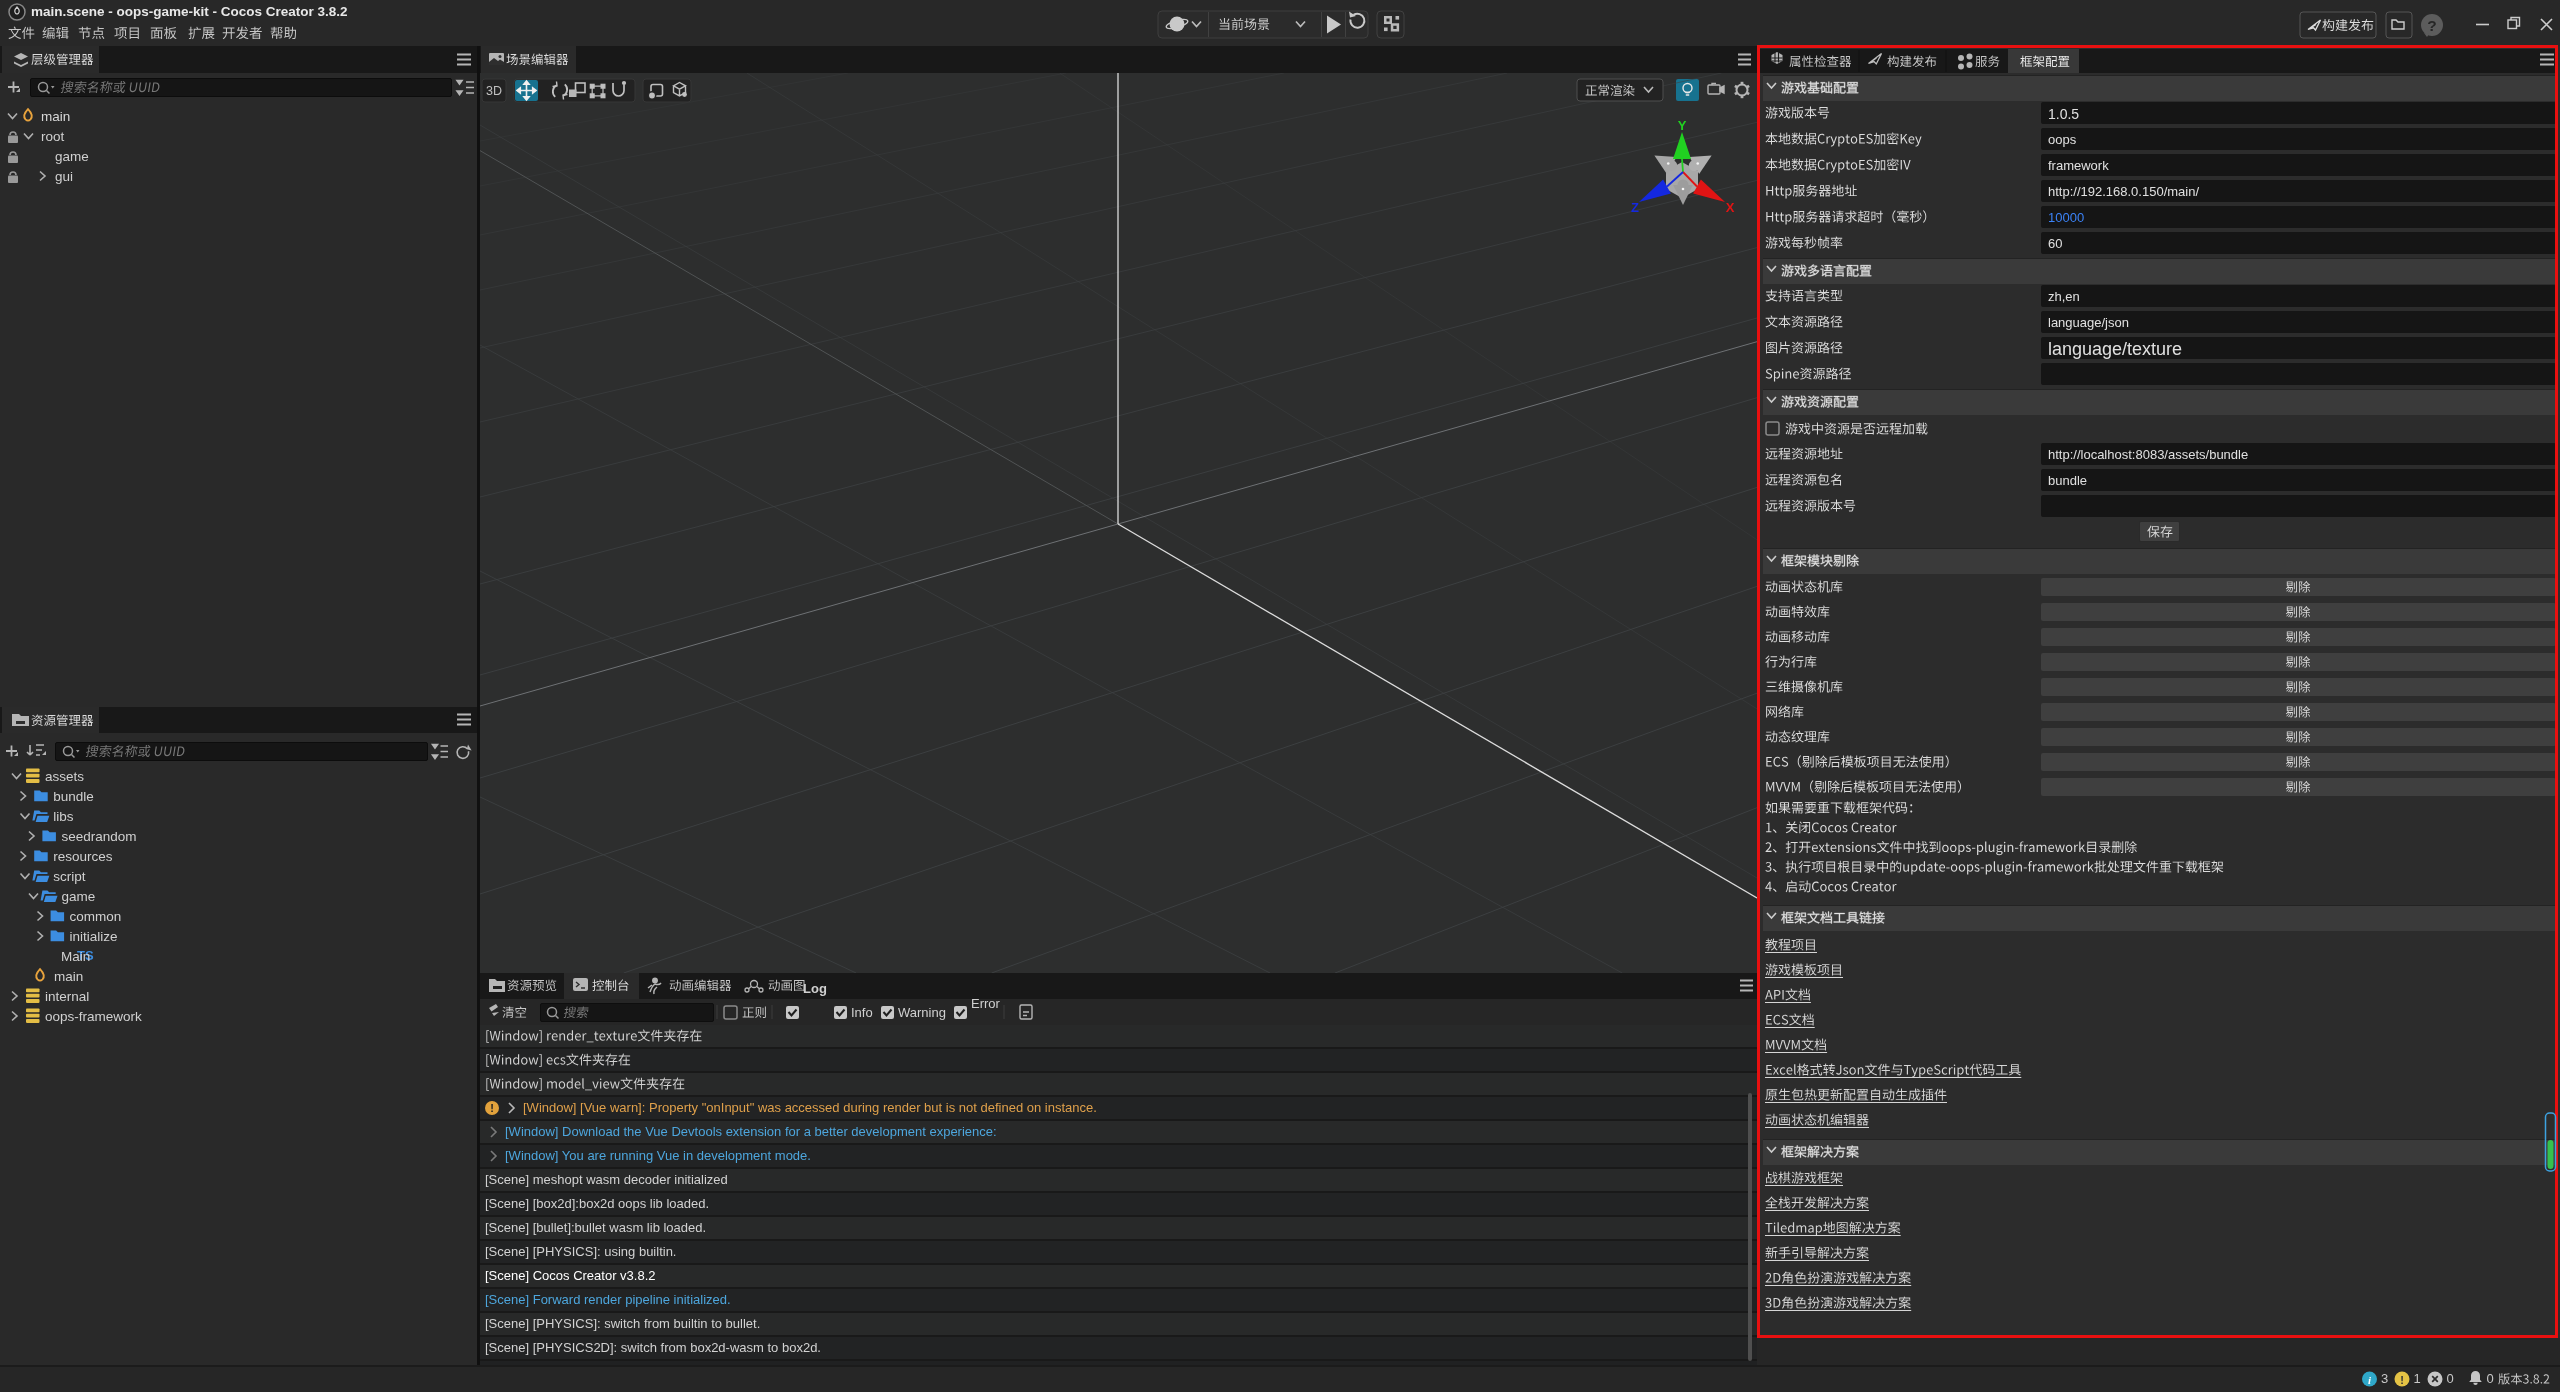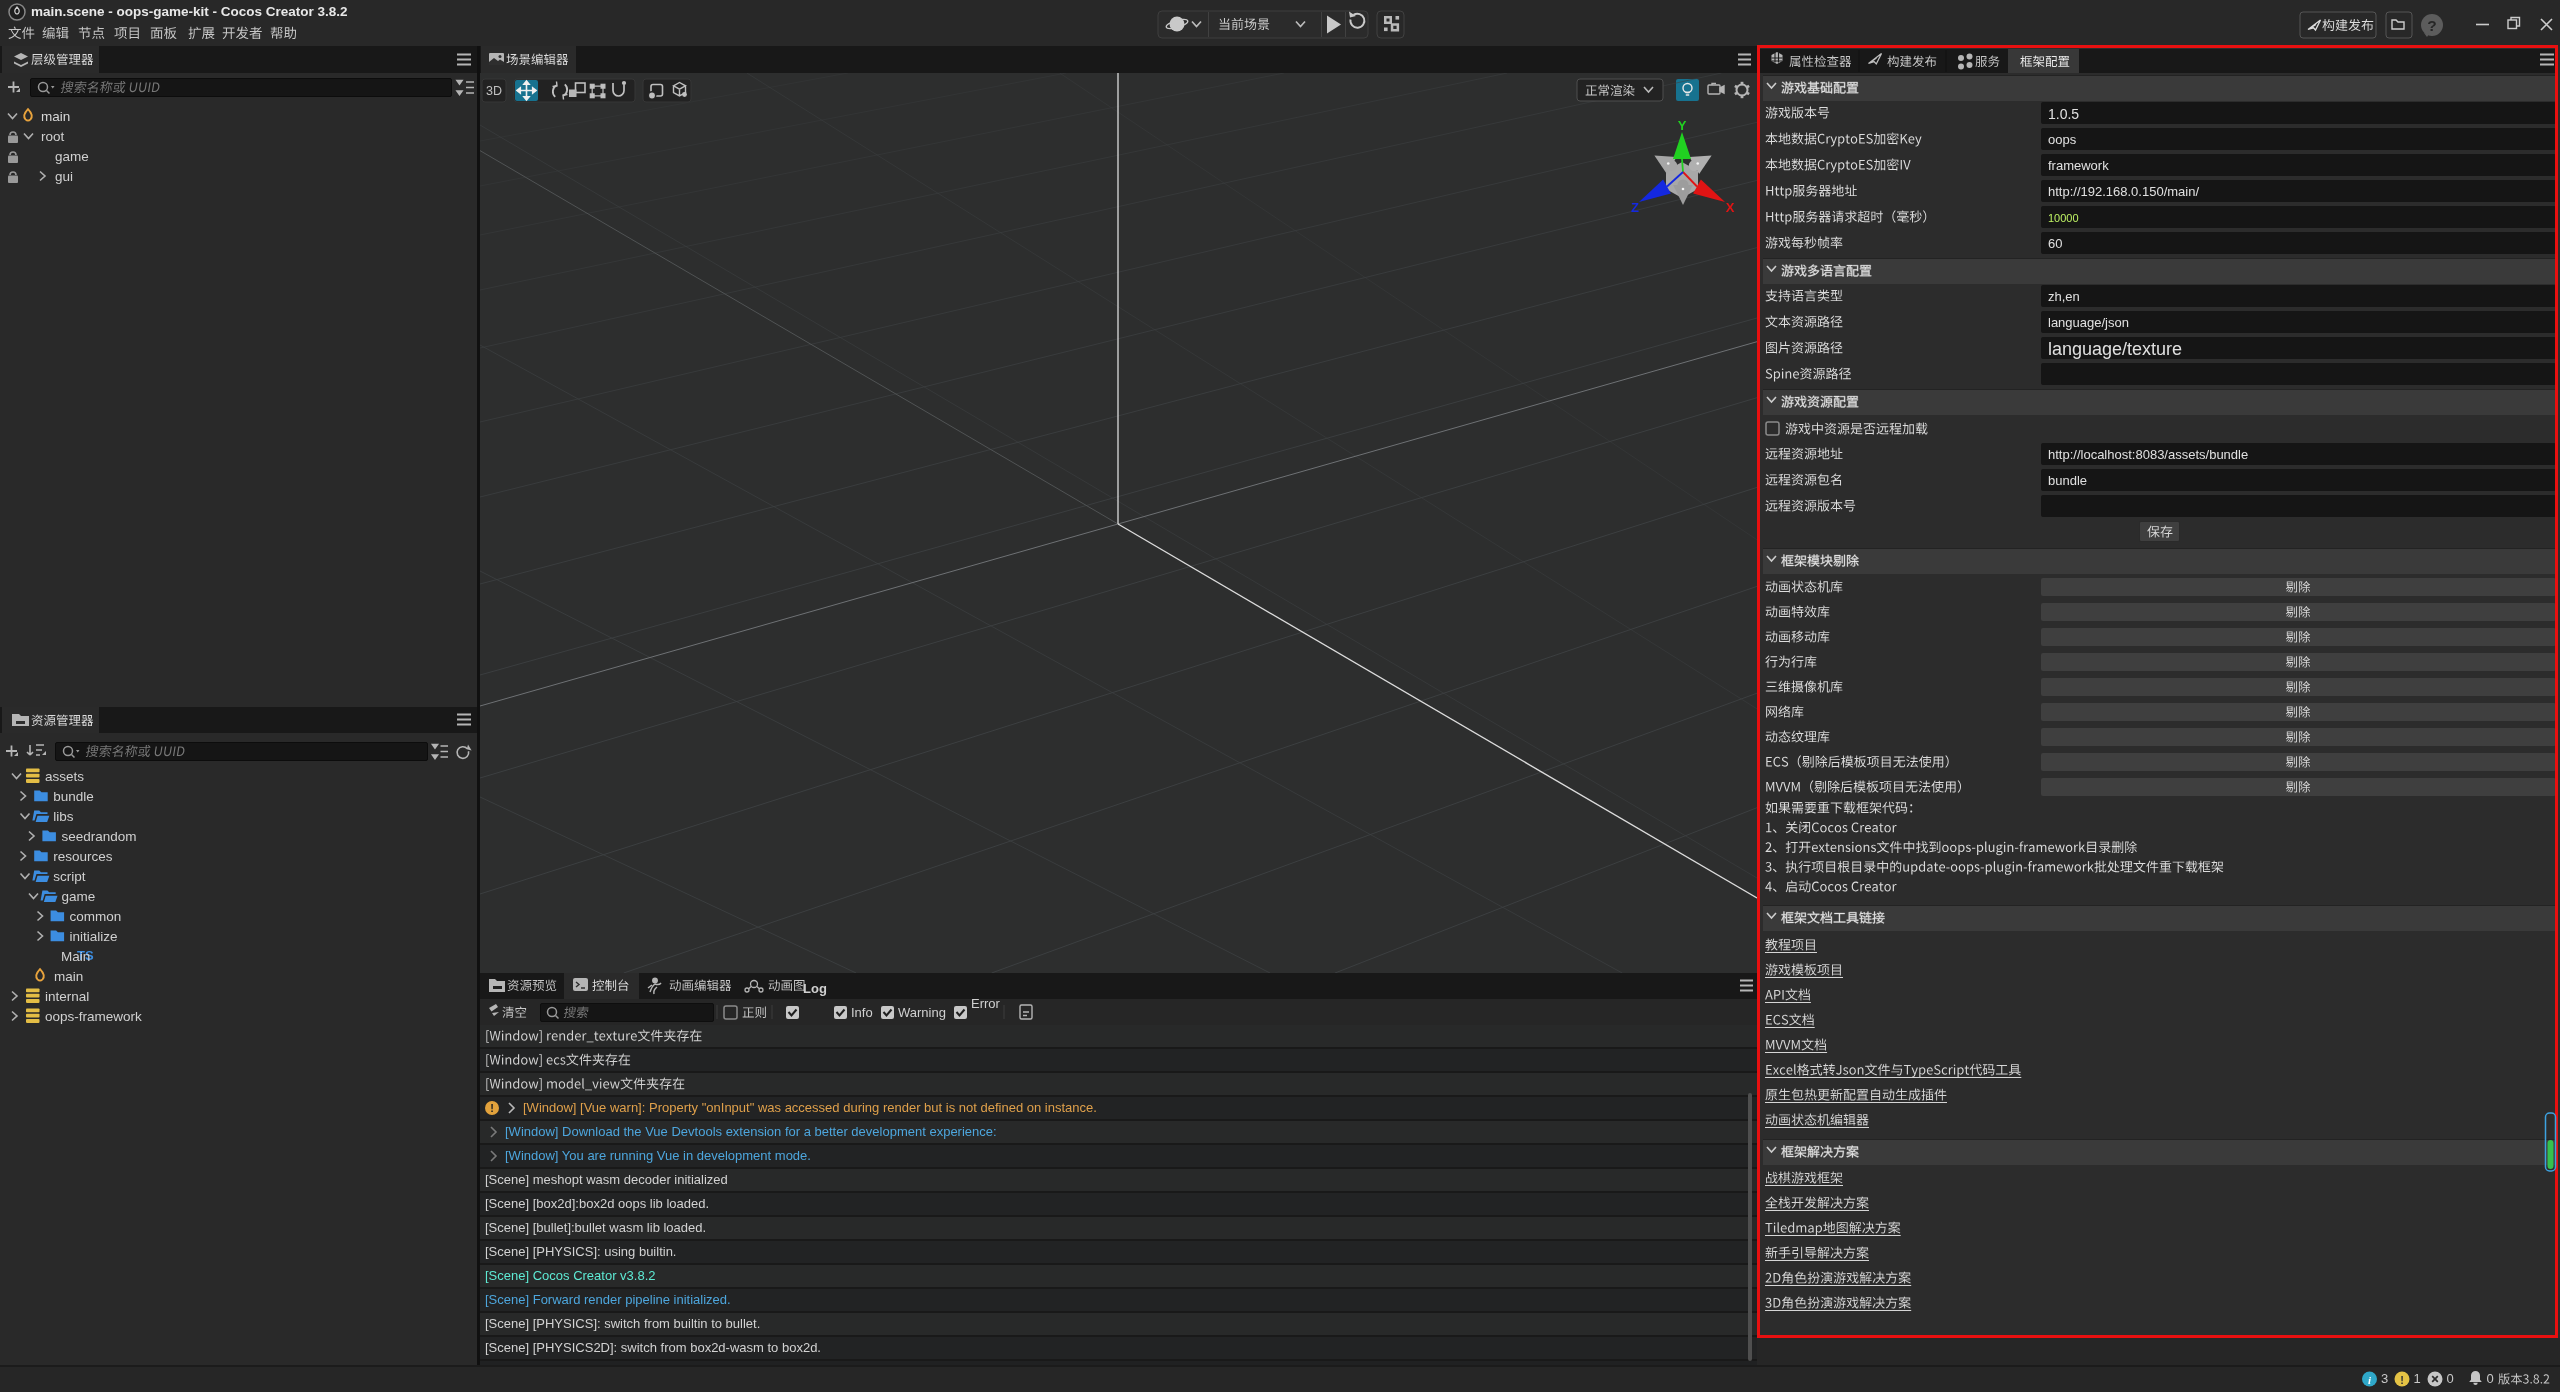--- a/index.html
+++ b/index.html
@@ -49,21 +49,21 @@
 <div style="position:absolute;left:480px;top:1215px;width:1277px;height:2px;background:#191919;"></div>
 <div style="position:absolute;white-space:pre;left:485px;top:1196px;font-size:13px;line-height:16.9px;color:#d2d2d2;">[Scene] [box2d]:box2d oops lib loaded.</div>
 <div style="position:absolute;left:480px;top:1217px;width:1277px;height:22px;background:#282929;"></div>
 <div style="position:absolute;left:480px;top:1239px;width:1277px;height:2px;background:#191919;"></div>
 <div style="position:absolute;white-space:pre;left:485px;top:1220px;font-size:13px;line-height:16.9px;color:#d2d2d2;">[Scene] [bullet]:bullet wasm lib loaded.</div>
 <div style="position:absolute;left:480px;top:1241px;width:1277px;height:22px;background:#222324;"></div>
 <div style="position:absolute;left:480px;top:1263px;width:1277px;height:2px;background:#191919;"></div>
 <div style="position:absolute;white-space:pre;left:485px;top:1244px;font-size:13px;line-height:16.9px;color:#d2d2d2;">[Scene] [PHYSICS]: using builtin.</div>
 <div style="position:absolute;left:480px;top:1265px;width:1277px;height:22px;background:#282929;"></div>
 <div style="position:absolute;left:480px;top:1287px;width:1277px;height:2px;background:#191919;"></div>
-<div style="position:absolute;white-space:pre;left:485px;top:1268px;font-size:13px;line-height:16.9px;color:#5eead4;">[Scene] Cocos Creator v3.8.2</div>
+<div style="position:absolute;white-space:pre;left:485px;top:1268px;font-size:13px;line-height:16.9px;color:#ffffff;">[Scene] Cocos Creator v3.8.2</div>
 <div style="position:absolute;left:480px;top:1289px;width:1277px;height:22px;background:#222324;"></div>
 <div style="position:absolute;left:480px;top:1311px;width:1277px;height:2px;background:#191919;"></div>
 <div style="position:absolute;white-space:pre;left:485px;top:1292px;font-size:13px;line-height:16.9px;color:#4da6dd;">[Scene] Forward render pipeline initialized.</div>
 <div style="position:absolute;left:480px;top:1313px;width:1277px;height:22px;background:#282929;"></div>
 <div style="position:absolute;left:480px;top:1335px;width:1277px;height:2px;background:#191919;"></div>
 <div style="position:absolute;white-space:pre;left:485px;top:1316px;font-size:13px;line-height:16.9px;color:#d2d2d2;">[Scene] [PHYSICS]: switch from builtin to bullet.</div>
 <div style="position:absolute;left:480px;top:1337px;width:1277px;height:22px;background:#222324;"></div>
 <div style="position:absolute;left:480px;top:1359px;width:1277px;height:2px;background:#191919;"></div>
 <div style="position:absolute;white-space:pre;left:485px;top:1340px;font-size:13px;line-height:16.9px;color:#d2d2d2;">[Scene] [PHYSICS2D]: switch from box2d-wasm to box2d.</div>
 <div style="position:absolute;left:1748px;top:1093px;width:4px;height:268px;background:#4f4f4f;border-radius:2px;"></div>
@@ -98,21 +98,21 @@
 <div style="position:absolute;left:1763px;top:75px;width:795px;height:26px;background:#3a3a3a;border-top:1px solid #232323;"></div>
 <div style="position:absolute;left:2041px;top:102px;width:515px;height:22px;background:#151515;border-radius:2px;"></div>
 <div style="position:absolute;white-space:pre;left:2048px;top:105.5px;font-size:14px;line-height:16.9px;color:#e0e0e0;">1.0.5</div>
 <div style="position:absolute;left:2041px;top:128px;width:515px;height:22px;background:#151515;border-radius:2px;"></div>
 <div style="position:absolute;white-space:pre;left:2048px;top:131.5px;font-size:13px;line-height:16.9px;color:#e0e0e0;">oops</div>
 <div style="position:absolute;left:2041px;top:154px;width:515px;height:22px;background:#151515;border-radius:2px;"></div>
 <div style="position:absolute;white-space:pre;left:2048px;top:157.5px;font-size:13px;line-height:16.9px;color:#e0e0e0;">framework</div>
 <div style="position:absolute;left:2041px;top:180px;width:515px;height:22px;background:#151515;border-radius:2px;"></div>
 <div style="position:absolute;white-space:pre;left:2048px;top:183.5px;font-size:13px;line-height:16.9px;color:#e0e0e0;">http://192.168.0.150/main/</div>
 <div style="position:absolute;left:2041px;top:206px;width:515px;height:22px;background:#151515;border-radius:2px;"></div>
-<div style="position:absolute;white-space:pre;left:2048px;top:209.5px;font-size:11px;line-height:16.9px;color:#bef264;">10000</div>
+<div style="position:absolute;white-space:pre;left:2048px;top:209.5px;font-size:13px;line-height:16.9px;color:#3b82f6;">10000</div>
 <div style="position:absolute;left:2041px;top:232px;width:515px;height:22px;background:#151515;border-radius:2px;"></div>
 <div style="position:absolute;white-space:pre;left:2048px;top:235.5px;font-size:13px;line-height:16.9px;color:#e0e0e0;">60</div>
 <div style="position:absolute;left:1763px;top:258px;width:795px;height:26px;background:#3a3a3a;border-top:1px solid #232323;"></div>
 <div style="position:absolute;left:2041px;top:285px;width:515px;height:22px;background:#151515;border-radius:2px;"></div>
 <div style="position:absolute;white-space:pre;left:2048px;top:288.5px;font-size:13px;line-height:16.9px;color:#e0e0e0;">zh,en</div>
 <div style="position:absolute;left:2041px;top:311px;width:515px;height:22px;background:#151515;border-radius:2px;"></div>
 <div style="position:absolute;white-space:pre;left:2048px;top:314.5px;font-size:13px;line-height:16.9px;color:#e0e0e0;">language/json</div>
 <div style="position:absolute;left:2041px;top:337px;width:515px;height:22px;background:#151515;border-radius:2px;"></div>
 <div style="position:absolute;white-space:pre;left:2048px;top:340.5px;font-size:18px;line-height:16.9px;color:#e0e0e0;">language/texture</div>
 <div style="position:absolute;left:2041px;top:363px;width:515px;height:22px;background:#151515;border-radius:2px;"></div>

